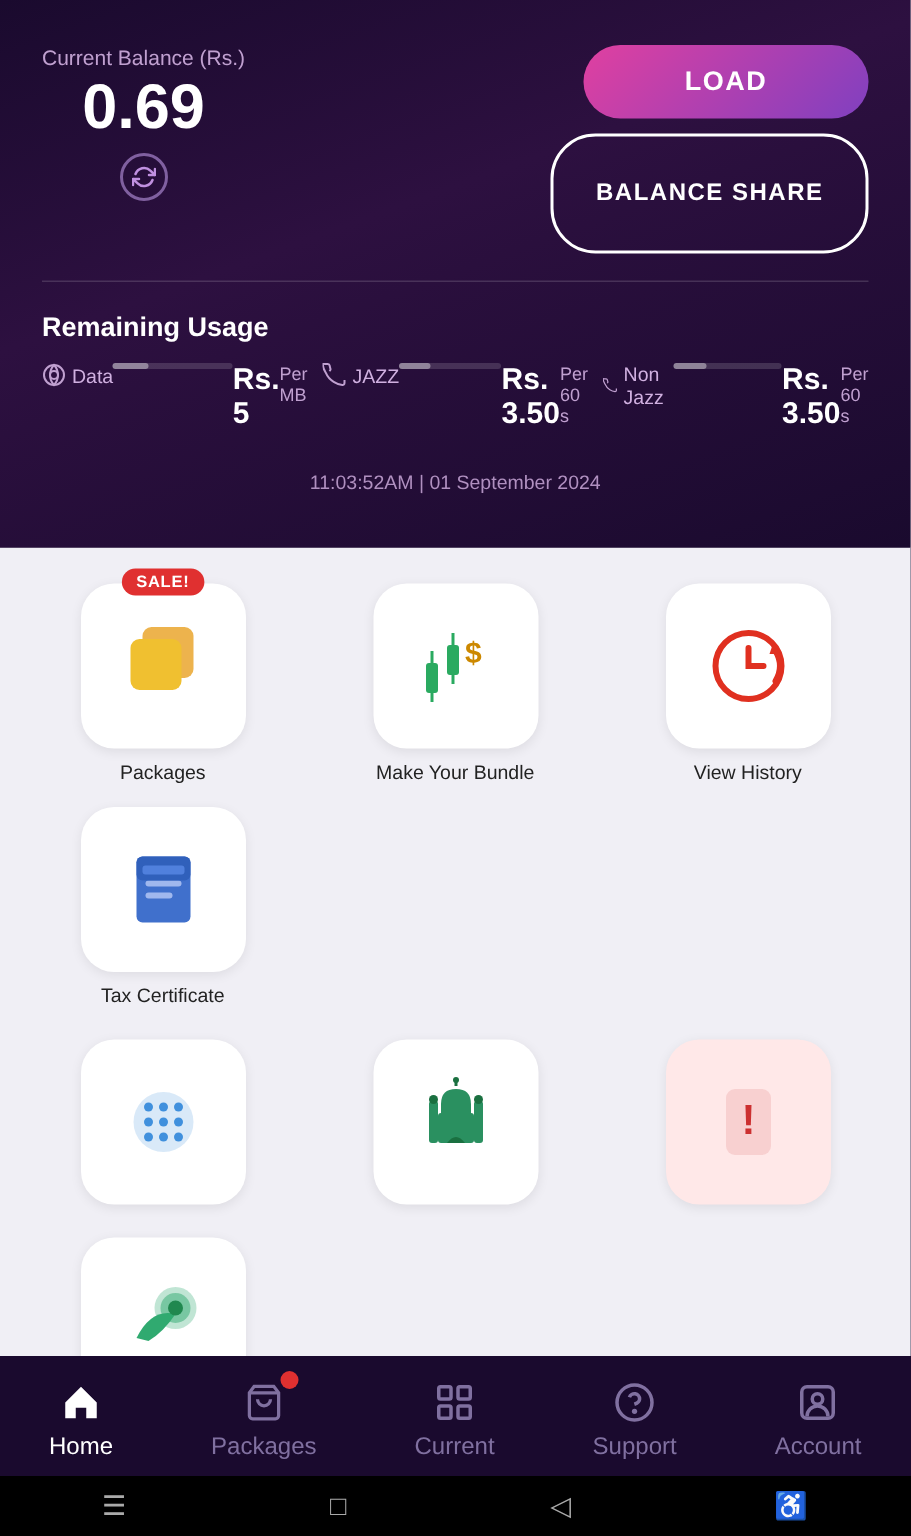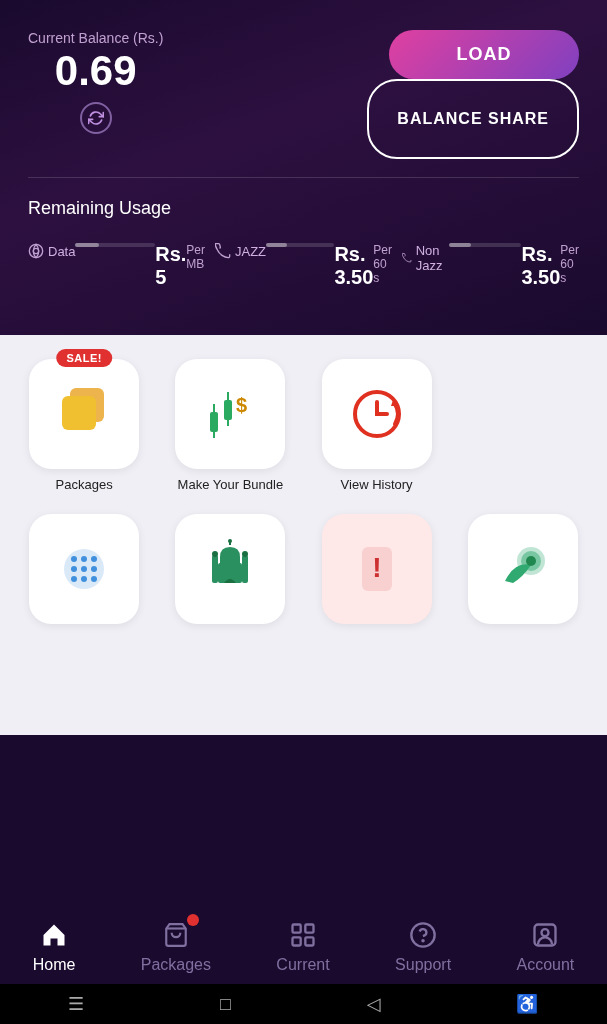--- a/index.html
+++ b/index.html
@@ -54,20 +54,21 @@
       align-items: center;
       justify-content: center;
       color: #c090e0;
       font-size: 16px;
       cursor: pointer;
     }
 
     .balance-right {
       display: flex;
       flex-direction: column;
+      gap: 10px;
       align-items: flex-end;
     }
 
     .load-btn {
       background: linear-gradient(135deg, #e040a0 0%, #8040c0 100%);
       color: white;
       border: none;
       border-radius: 30px;
       padding: 14px 40px;
       font-size: 18px;
@@ -95,22 +96,22 @@
     .divider {
       border: none;
       border-top: 1px solid rgba(255,255,255,0.15);
       margin: 18px 0 20px 0;
     }
 
     
     .remaining-title {
       color: #ffffff;
       font-size: 18px;
-      font-weight: 400;
-      margin-bottom: 24px;
+      font-weight: 700;
+      margin-bottom: 13px;
     }
 
     .usage-grid {
       display: grid;
       grid-template-columns: 1fr 1fr 1fr;
       gap: 10px;
       margin-bottom: 24px;
     }
 
     .usage-item {
@@ -178,21 +179,21 @@
     
     .bottom-section {
       background: #f0eff5;
       min-height: 400px;
       padding: 24px 18px 0 18px;
     }
 
     
     .app-grid {
       display: grid;
-      grid-template-columns: repeat(4, 1fr);
+      grid-template-columns: repeat(3, 1fr);
       gap: 14px;
       margin-bottom: 20px;
     }
 
     .app-item {
       display: flex;
       flex-direction: column;
       align-items: center;
       gap: 8px;
       cursor: pointer;
@@ -375,20 +376,21 @@
       </div>
       <div class="usage-bar">
         <div class="usage-bar-fill" style="width:30%"></div>
       </div>
       <div class="usage-value">Rs. 3.50</div>
       <div class="usage-sub">Per 60 s</div>
     </div>
   </div>
 
 
+  <div class="timestamp">11:03:52AM | 01 September 2024</div>
 </div>
 
 <div class="bottom-section">
   <div class="app-grid">
 
     <div class="app-item">
       <div class="app-icon-box">
         <span class="sale-badge">SALE!</span>
         <svg width="60" height="60" viewBox="0 0 60 60">
           <rect x="16" y="4" width="34" height="34" rx="6" fill="#e8a020" opacity="0.8"></rect>
@@ -419,20 +421,33 @@
         <svg width="56" height="56" viewBox="0 0 56 56">
           <circle cx="28" cy="28" r="22" fill="none" stroke="#e03020" stroke-width="4"></circle>
           <path d="M28 16 L28 28 L38 28" stroke="#e03020" stroke-width="4" stroke-linecap="round" fill="none"></path>
           <path d="M46 18 Q52 28 46 38" stroke="#e03020" stroke-width="4" stroke-linecap="round" fill="none"></path>
           <polyline points="44,14 48,20 42,20" fill="#e03020"></polyline>
         </svg>
       </div>
       <span class="app-label">View History</span>
     </div>
 
+    <div class="app-item">
+      <div class="app-icon-box">
+        <svg width="56" height="56" viewBox="0 0 56 56">
+          <rect x="10" y="6" width="36" height="44" rx="4" fill="#4070cc"></rect>
+          <rect x="16" y="14" width="24" height="4" rx="2" fill="#a0b8ee"></rect>
+          <rect x="16" y="22" width="24" height="4" rx="2" fill="#a0b8ee"></rect>
+          <rect x="16" y="30" width="18" height="4" rx="2" fill="#a0b8ee"></rect>
+          <rect x="10" y="6" width="36" height="16" rx="4" fill="#3060bb"></rect>
+          <rect x="14" y="12" width="28" height="6" rx="2" fill="#5080dd"></rect>
+        </svg>
+      </div>
+      <span class="app-label">Tax Certificate</span>
+    </div>
   </div>
 
   <div class="app-grid">
 
     <div class="app-item">
       <div class="app-icon-box">
         <svg width="56" height="56" viewBox="0 0 56 56">
           <circle cx="28" cy="28" r="20" fill="#4090dd" opacity="0.2"></circle>
 
           <circle cx="18" cy="18" r="3" fill="#4090dd"></circle>

